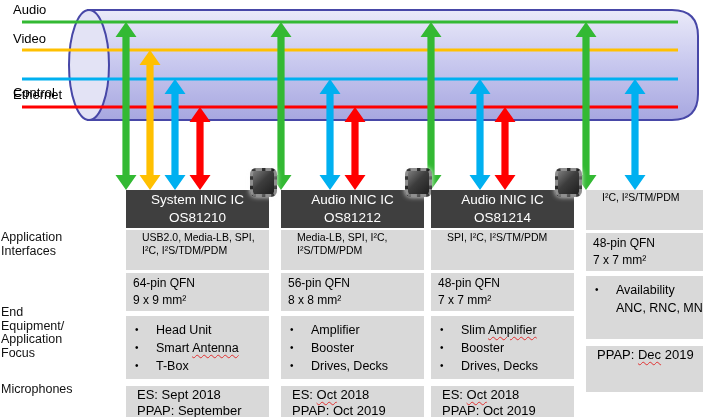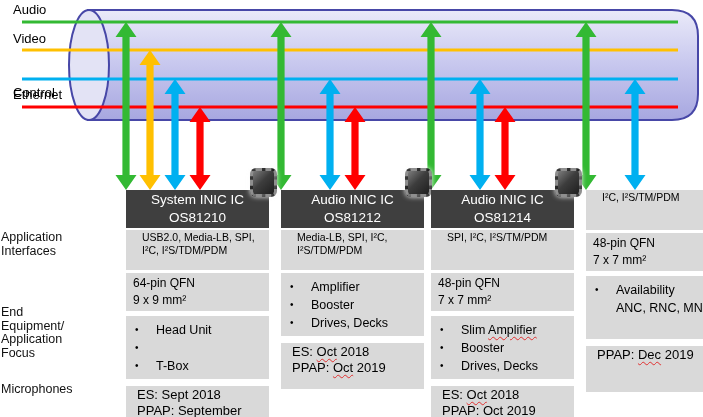--- a/index.html
+++ b/index.html
@@ -109,39 +109,44 @@
         <div>64-pin QFN</div>
         <div>9 x 9 mm²</div>
       </div>
       <div class="row-end">
           <div class="bullet-item">
             <span class="bullet-dot">•</span>
             <span class="bullet-text"><span>Head Unit</span></span>
           </div>
           <div class="bullet-item">
             <span class="bullet-dot">•</span>
+            <span class="bullet-text"><span>Smart </span><span class="wavy">Antenna</span></span>
           </div>
           <div class="bullet-item">
             <span class="bullet-dot">•</span>
             <span class="bullet-text"><span>T-Box</span></span>
           </div>
         </div>
       <div class="row-avail">
         <div><span>ES: Sept 2018</span></div>
         <div><span>PPAP: September 2019</span></div>
       </div>
     </div>
 
     <div class="column" style="left: 248px;">
       <div class="chip-icon"></div>
       <div class="row-title">
         <div>Audio INIC IC</div>
         <div>OS81212</div>
       </div>
       <div class="row-int">Media-LB, SPI, I²C, I²S/TDM/PDM</div>
+      <div class="row-pkg">
+        <div>56-pin QFN</div>
+        <div>8 x 8 mm²</div>
+      </div>
       <div class="row-end">
           <div class="bullet-item">
             <span class="bullet-dot">•</span>
             <span class="bullet-text"><span>Amplifier</span></span>
           </div>
           <div class="bullet-item">
             <span class="bullet-dot">•</span>
             <span class="bullet-text"><span>Booster</span></span>
           </div>
           <div class="bullet-item">

